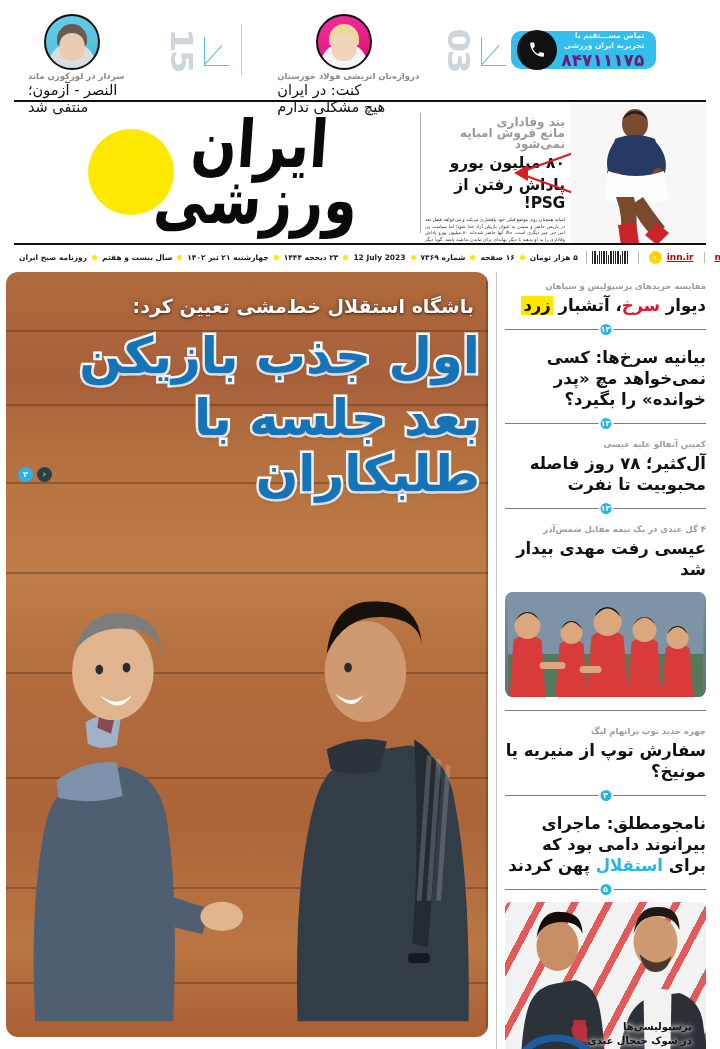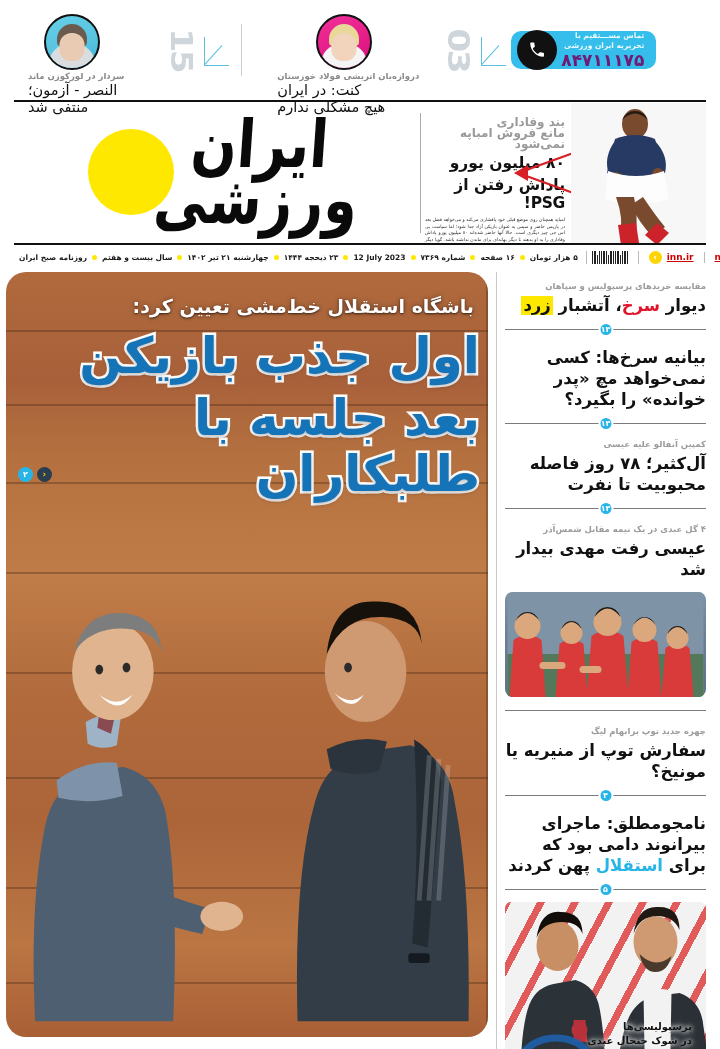--- a/index.html
+++ b/index.html
@@ -222,21 +222,21 @@
     text-shadow: 0 0 4px #fff, 0 0 7px #fff;
   }
   .watermark {
     position: absolute; left: 0px; bottom: 0px;
     width: 200px; height: 110px; pointer-events: none;
   }
 
   
   .lead {
     position: relative; width: 100%; height: 765px;
-    border-radius: 20px; overflow: hidden;
+    border-radius: 12px; overflow: hidden;
     background: linear-gradient(180deg,#b06a3c 0%,#a8603a 14%,#b4713f 24%,#c07c48 40%,#b06a3c 56%,#ab6539 72%,#bb7644 88%,#a95f35 100%);
   }
   .wood-line { position:absolute; left:0; right:0; height:2px; background:rgba(70,40,20,0.35);}
   .lead-kicker {
     position:absolute; top: 22px; right: 14px; left: 14px;
     text-align: right; font-size: 19px; font-weight: bold; color: #fff;
     line-height: 24px; letter-spacing: -0.4px;
     text-shadow: 0 1px 2px rgba(0,0,0,.55), 0 0 5px rgba(0,0,0,.4);
   }
   .lead-title {

